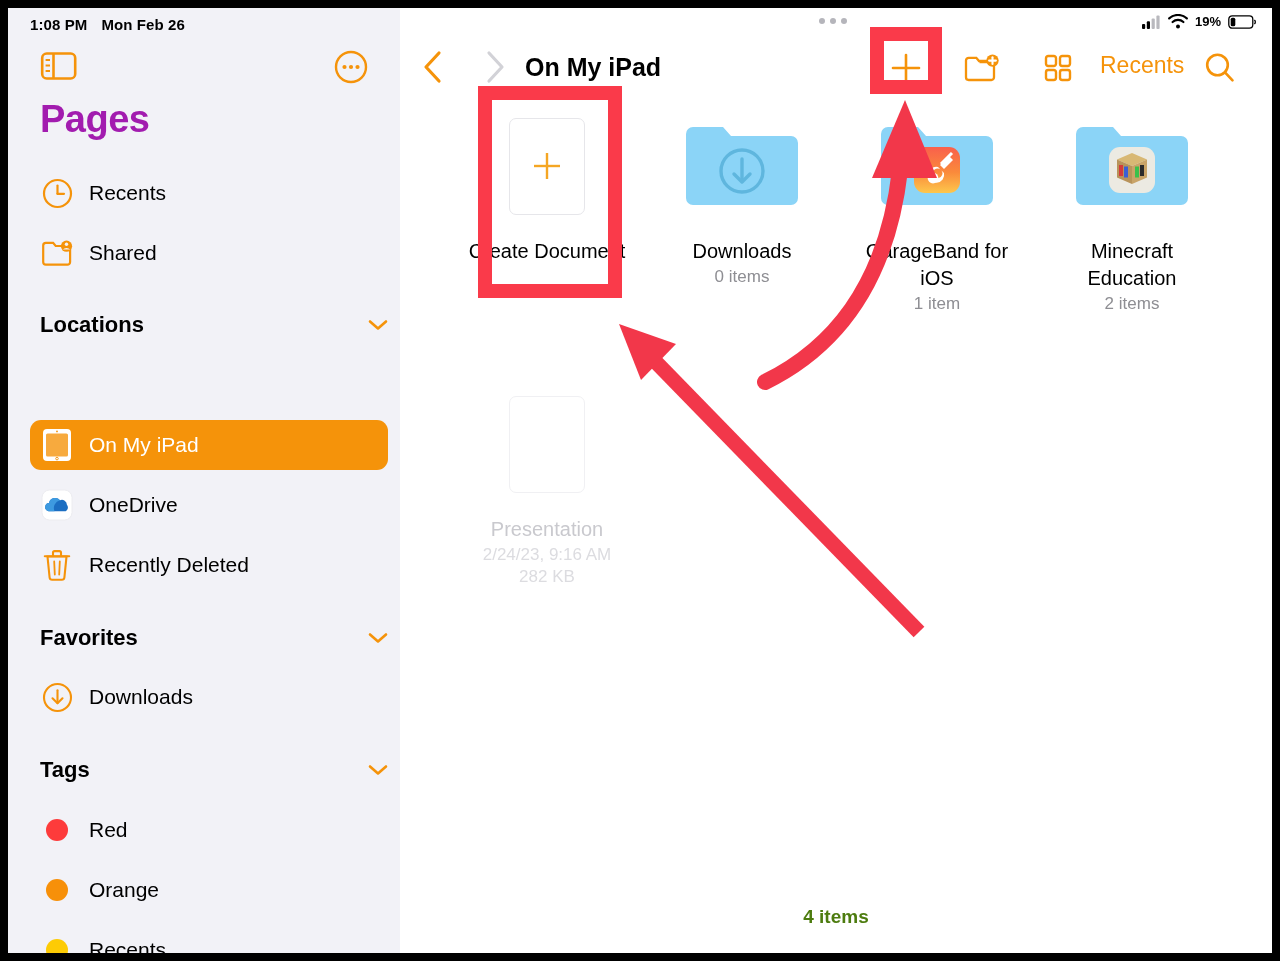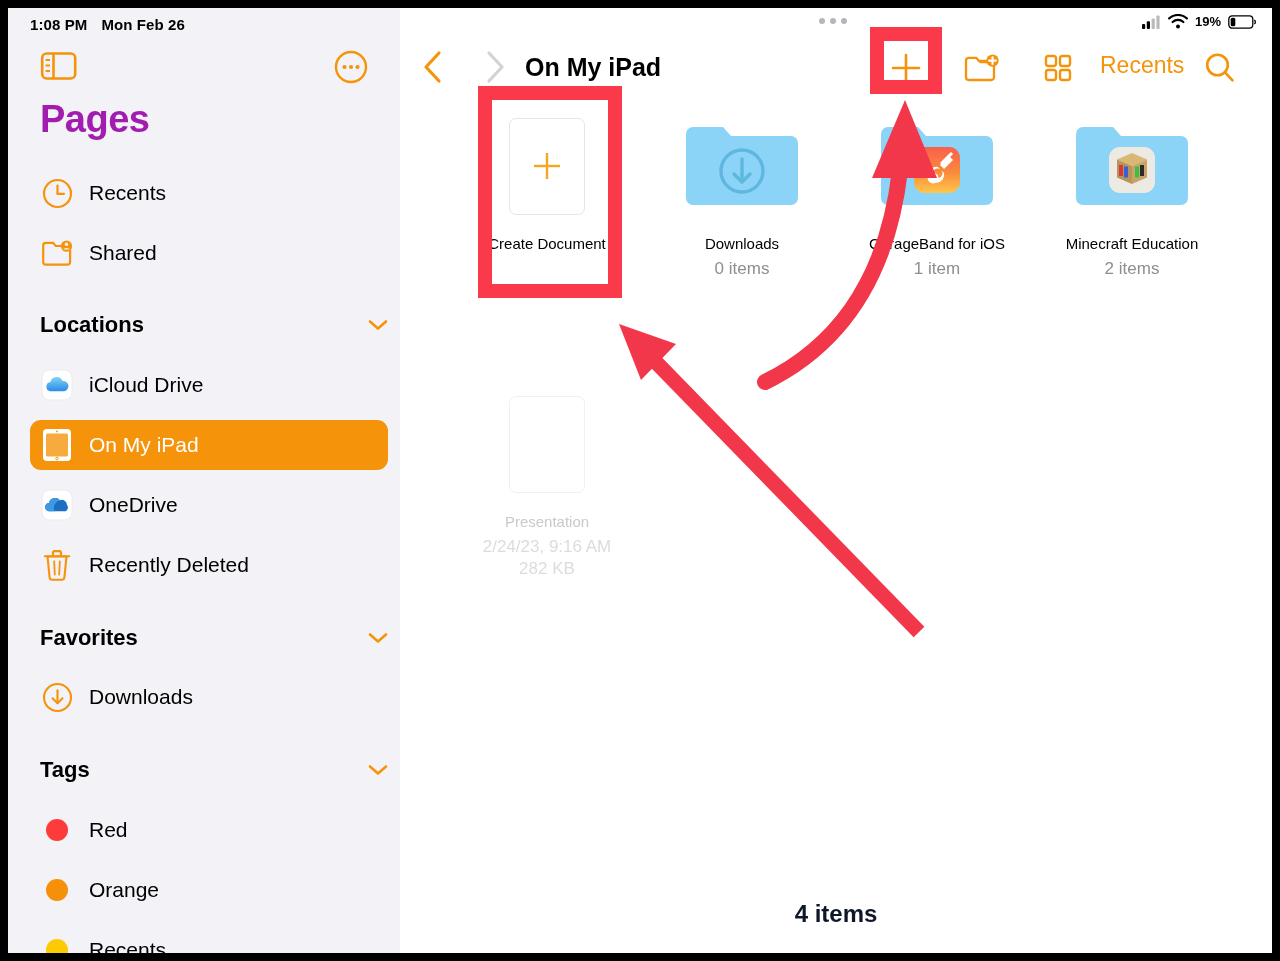--- a/index.html
+++ b/index.html
@@ -105,37 +105,37 @@
   #tbSearch  { left: 798px; width: 44px; height: 44px; }
 
   
   #grid { position: absolute; top: 100px; left: 0; width: 872px; height: 520px; }
   .cell {
     position: absolute; width: 194px;
     display: flex; flex-direction: column; align-items: center;
   }
   .cell .thumbwrap { height: 116px; display:flex; align-items:center; justify-content:center; }
   .cell .nm {
-    margin-top: 6px; font-size: 15px; color: #000; text-align: right;
+    margin-top: 14px; font-size: 20px; color: #000; text-align: center;
     line-height: 27px; max-width: 175px;
   }
   .cell .sub { font-size: 17px; color: #8e8e93; margin-top: 2px; }
   .cell.ghost .nm { color: #c9c9ce; }
   .cell.ghost .sub { color: #dcdce0; }
 
   .docbox {
     width: 76px; height: 97px; border: 1.5px solid #e6e6ea;
     border-radius: 7px; background: #fff;
     display: flex; align-items: center; justify-content: center;
   }
   .docbox.blank { border-color: #f0f0f3; }
 
   #count {
     position: absolute; bottom: 25px; left: 0; width: 872px;
-    text-align: center; font-size: 24px; font-weight: bold; color: #0f172a;
+    text-align: center; font-size: 19px; font-weight: bold; color: #4d7c0f;
   }
 
   
   .hlbox {
     position: absolute; border: 14px solid #fa3a4a;
     pointer-events: none;
   }
   #hlPlus   { left: 870px; top: 27px;  width: 72px;  height: 67px; }
   #hlCreate { left: 478px; top: 86px;  width: 144px; height: 212px; }
   #anno { position: absolute; left:0; top:0; width:1280px; height:961px; pointer-events:none; }
@@ -196,35 +196,20 @@
       <span class="lbl">Shared</span>
     </div>
 
     <div class="sb-hdr" style="top:300px">
       <span class="h">Locations</span>
       <svg class="chev-dn" viewBox="0 0 20 12">
         <polyline points="2,2.5 10,9.5 18,2.5" fill="none" stroke="#f5930a" stroke-width="2.6" stroke-linecap="round" stroke-linejoin="round"></polyline>
       </svg>
     </div>
 
-    <div class="sb-row" style="top:352px">
-      <span class="ic">
-        <svg width="32" height="32" viewBox="0 0 32 32">
-          <defs>
-              <linearGradient id="icg" x1="0" y1="0" x2="0" y2="1">
-            <stop offset="0" stop-color="#7fd4f7"></stop>
-                <stop offset="1" stop-color="#2a8ae8"></stop>
-              </linearGradient>
-            </defs>
-          <rect x="1" y="1" width="30" height="30" rx="7.5" fill="#fff" stroke="#ececf0" stroke-width="1"></rect>
-          <path d="M9.2 22.2 a4.6 4.6 0 0 1 0.3 -9.1 a6.3 6.3 0 0 1 12 -1.1 a4.1 4.1 0 0 1 1.7 10.2 z" fill="url(#icg)"></path>
-        </svg>
-      </span>
-      <span class="lbl">iCloud Drive</span>
-    </div>
 
     <div class="sb-row sel" style="top:412px">
       <span class="ic">
         <svg width="30" height="34" viewBox="0 0 30 34">
           <rect x="1" y="1" width="28" height="32" rx="4" fill="#fff"></rect>
           <rect x="4" y="5.5" width="22" height="23" rx="1.6" fill="#f7aa3e"></rect>
           <circle cx="15" cy="3.4" r="0.9" fill="#f5930a"></circle>
           <circle cx="15" cy="30.6" r="1.3" fill="none" stroke="#f5930a" stroke-width="0.9"></circle>
         </svg>
       </span>

